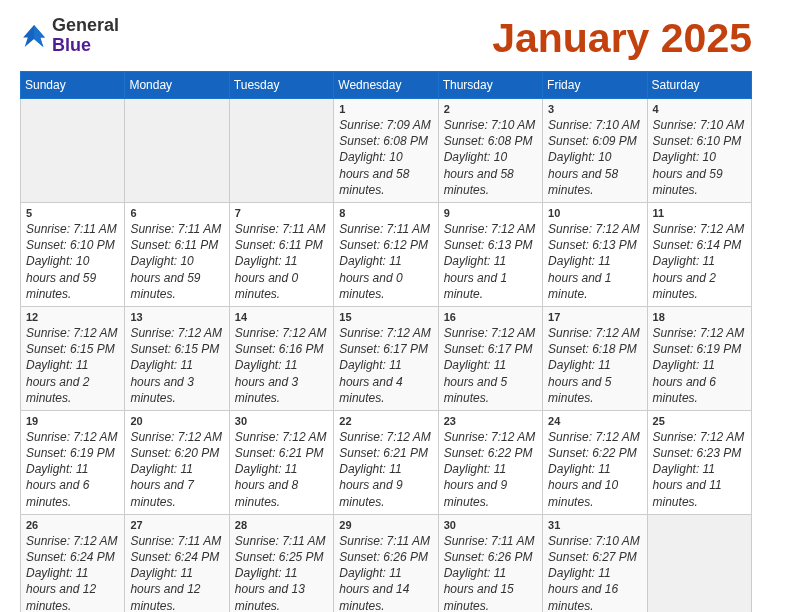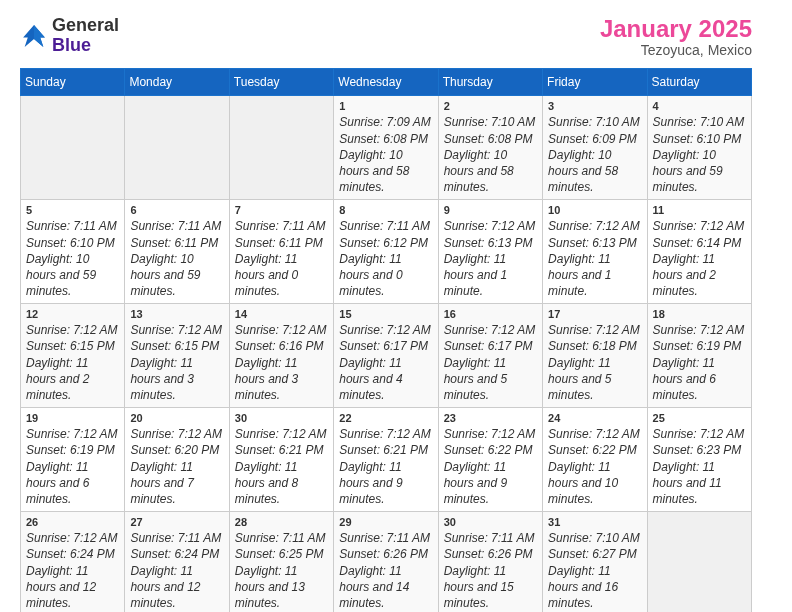--- a/index.html
+++ b/index.html
@@ -36,23 +36,23 @@
     .logo-general { color: #333; }
     .logo-blue { color: #4c1d95; }
     .logo-icon {
       width: 28px;
       height: 28px;
     }
     .title-block {
       text-align: right;
     }
     .month-title {
-      font-size: 24px;
+      font-size: 41px;
       font-weight: bold;
-      color: #ec4899;
+      color: #c2410c;
       line-height: 1.1;
     }
     .subtitle {
       font-size: 14px;
       color: #555;
     }
     .calendar {
       flex: 1;
       border: 1px solid #ccc;
       border-collapse: collapse;
@@ -109,21 +109,20 @@
         <polygon points="18,4 32,20 26,20 30,32 18,22 6,32 10,20 4,20" fill="#1565C0"></polygon>
         <polygon points="18,4 32,20 26,20 30,32 18,22" fill="#1a72cc"></polygon>
       </svg>
       <div class="logo-text">
         <span class="logo-general">General</span><br>
         <span class="logo-blue">Blue</span>
       </div>
     </div>
     <div class="title-block">
       <div class="month-title">January 2025</div>
-      <div class="subtitle">Tezoyuca, Mexico</div>
     </div>
   </div>
 
   <table class="calendar">
     <thead>
       <tr>
       <th>Sunday</th>
           <th>Monday</th>
           <th>Tuesday</th>
           <th>Wednesday</th>

